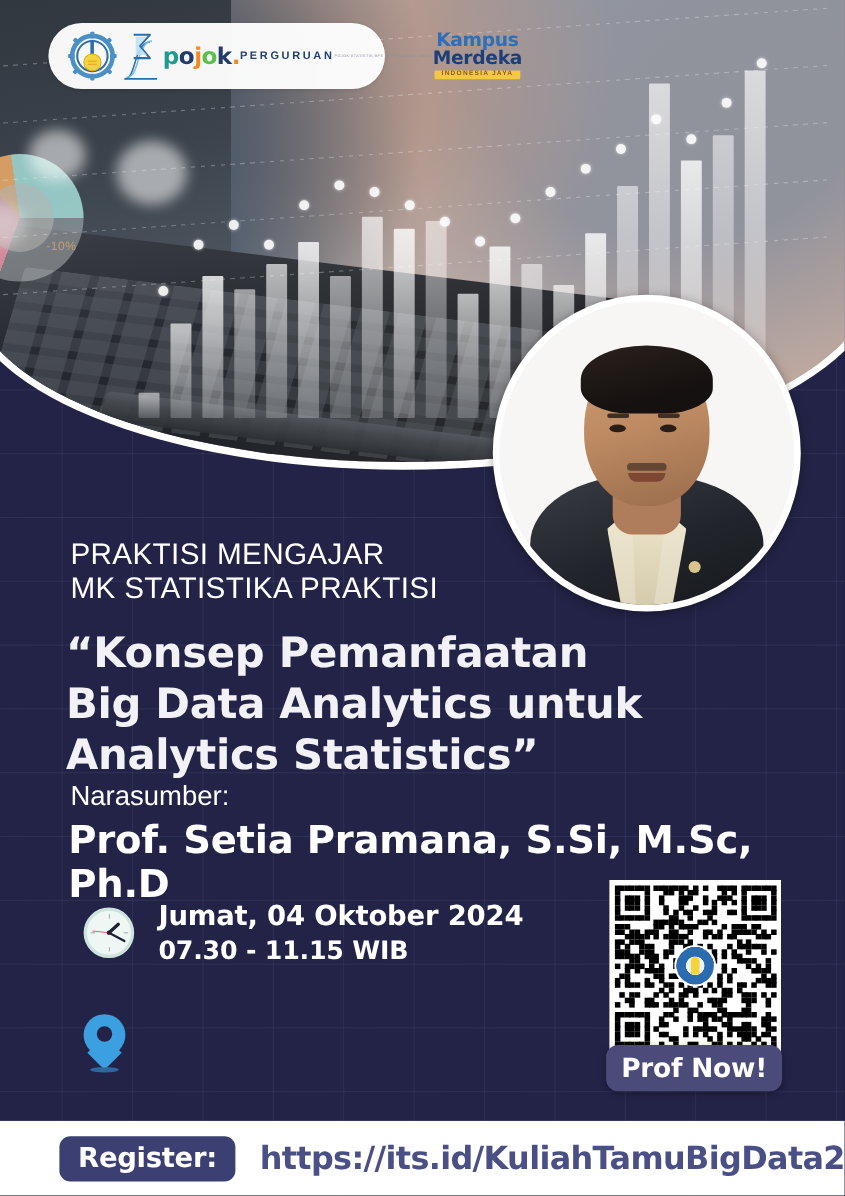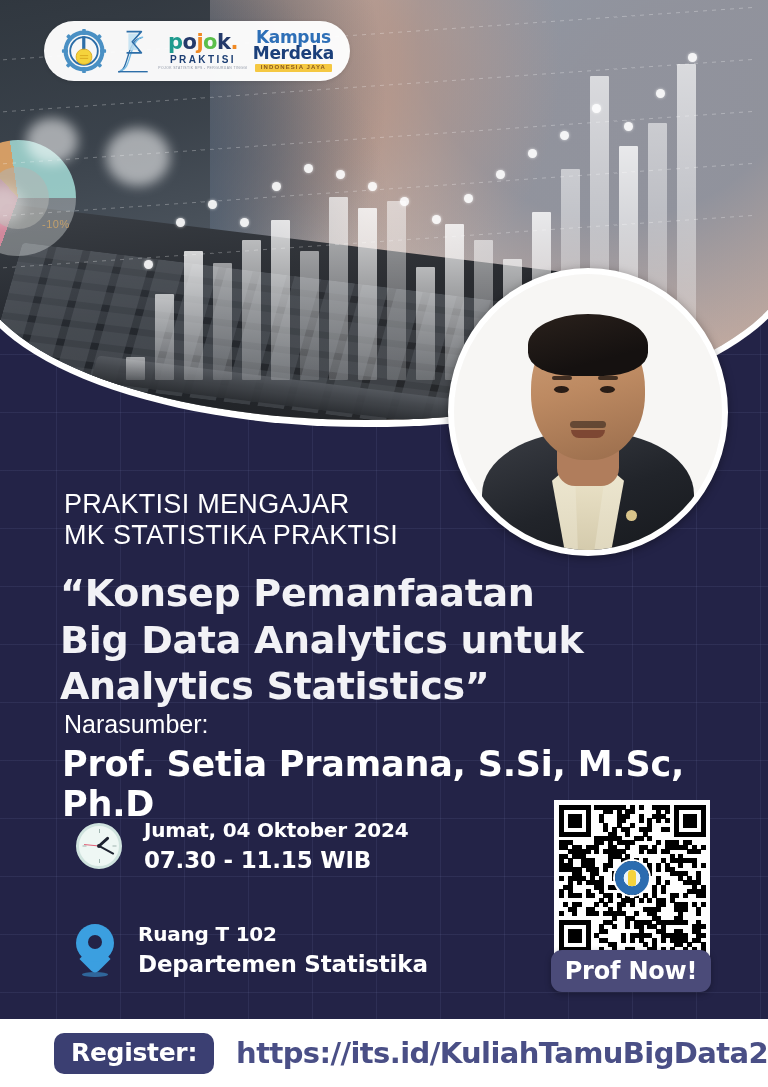--- a/index.html
+++ b/index.html
@@ -119,21 +119,21 @@
   .logo-pill{
     position:absolute;left:44px;top:21px;
     width:306px;height:60px;border-radius:30px;
     background:rgba(255,255,255,0.96);
     display:flex;align-items:center;justify-content:space-between;
     padding:0 16px;box-sizing:border-box;z-index:12;
     box-shadow:0 1px 4px rgba(0,0,0,0.10);
   }
   .logo-its{width:48px;height:46px;flex:none;}
   .logo-sigma{width:40px;height:46px;flex:none;}
-  .logo-pojok{display:flex;flex-direction:column;align-items:center;line-height:1;flex:none;}
+  .logo-pojok{display:flex;flex-direction:row;align-items:center;line-height:1;flex:none;}
   .pojok-word{font-size:21px;font-weight:bold;letter-spacing:-0.5px;font-family:"DejaVu Sans",sans-serif;}
   .pojok-word span{display:inline-block;}
   .pojok-sub{font-size:10px;font-weight:bold;letter-spacing:2.4px;color:#1d3f74;margin-top:2px;}
   .pojok-tiny{font-size:3.4px;letter-spacing:0.4px;color:#8b93a3;margin-top:2px;}
   .logo-km{display:flex;flex-direction:column;align-items:center;line-height:0.93;flex:none;}
   .km-l1,.km-l2{font-size:17px;font-weight:bold;color:#2e6fb7;font-family:"DejaVu Sans",sans-serif;letter-spacing:-0.3px;}
   .km-l2{color:#1b3f7a;}
   .km-banner{
     margin-top:2px;background:#f5c842;color:#8a5a1d;
     font-size:6px;font-weight:bold;letter-spacing:1.1px;
@@ -210,21 +210,21 @@
   .narasumber-name{
     position:absolute;left:62px;top:744px;
     color:#ffffff;font-size:35px;font-weight:bold;letter-spacing:-0.2px;
     font-family:"DejaVu Sans", sans-serif;
   }
 
   .info-row{position:absolute;display:flex;align-items:center;}
   .row-time{left:76px;top:818px;}
   .row-place{left:76px;top:922px;}
   .info-text{margin-left:22px;color:#ffffff;}
-  .info-l1{font-size:20px;font-weight:bold;letter-spacing:-0.2px;font-family:"DejaVu Sans",sans-serif;}
+  .info-l1{font-size:25px;font-weight:bold;letter-spacing:-0.2px;font-family:"DejaVu Sans",sans-serif;}
   .info-l2{font-size:23px;font-weight:bold;letter-spacing:-0.2px;margin-top:5px;font-family:"DejaVu Sans",sans-serif;}
 
   .clock{width:46px;height:46px;border-radius:50%;background:#eef7f4;border:3px solid #cfe3de;position:relative;box-sizing:border-box;flex:none;}
   .clock .hh{position:absolute;left:50%;top:50%;width:13px;height:3px;background:#1d2230;transform-origin:0 50%;transform:translate(0,-50%) rotate(-42deg);border-radius:2px;}
   .clock .mm{position:absolute;left:50%;top:50%;width:17px;height:2px;background:#1d2230;transform-origin:0 50%;transform:translate(0,-50%) rotate(28deg);border-radius:2px;}
   .clock .ss{position:absolute;left:50%;top:50%;width:15px;height:1px;background:#e2637a;transform-origin:0 50%;transform:translate(0,-50%) rotate(186deg);}
   .clock .pivot{position:absolute;left:50%;top:50%;width:4px;height:4px;margin:-2px 0 0 -2px;border-radius:50%;background:#1d2230;}
   .clock .tick{position:absolute;left:50%;top:3px;width:1px;height:4px;background:#9fb4b0;transform-origin:50% 17px;}
 
   .pin{width:40px;height:52px;position:relative;flex:none;}
@@ -366,21 +366,21 @@
       <path d="M8 95 H72" stroke="#2d6ea8" stroke-width="3"></path>
       <path d="M12 92 C26 92 30 74 36 54 C42 34 50 20 62 20" fill="none" stroke="#79bde4" stroke-width="3"></path>
       <path d="M26 8 H58 L38 30 L58 54 H26" fill="none" stroke="#2d6ea8" stroke-width="4" stroke-linejoin="round"></path>
       <path d="M30 12 H52 L36 30 L52 48 H30" fill="#bfe0f2" opacity=".85"></path>
     </svg>
 
     <div class="logo-pojok">
       <div class="pojok-word">
         <span style="color:#1f9b8e">p</span><span style="color:#243a6b">o</span><span style="color:#f08a24">j</span><span style="color:#5bbf4b">o</span><span style="color:#243a6b">k</span><span style="color:#f08a24">.</span>
       </div>
-      <div class="pojok-sub">PRAKTISI</div>
+      <div class="pojok-sub">PERGURUAN</div>
       <div class="pojok-tiny">POJOK STATISTIK BPS - PERGURUAN TINGGI</div>
     </div>
 
     <div class="logo-km">
       <div class="km-l1">Kampus</div>
       <div class="km-l2">Merdeka</div>
       <div class="km-banner">INDONESIA JAYA</div>
     </div>
   </div>
 
@@ -435,24 +435,20 @@
         <div class="info-l2">07.30 - 11.15 WIB</div>
       </div>
     </div>
 
     <div class="info-row row-place">
       <div class="pin">
         <span class="tail"></span>
           <span class="head"></span>
           <span class="hole"></span>
           <span class="shadow"></span>
-      </div>
-      <div class="info-text">
-        <div class="info-l1">Ruang T 102</div>
-        <div class="info-l2">Departemen Statistika</div>
       </div>
     </div>
 
     <div class="qr-wrap">
       <div class="qr-canvas" id="qr">
           <i style="left: 0px; top: 0px; width: 5px; height: 5px;"></i>
           <i style="left: 4.42424px; top: 0px; width: 5px; height: 5px;"></i>
           <i style="left: 8.84848px; top: 0px; width: 5px; height: 5px;"></i>
           <i style="left: 13.2727px; top: 0px; width: 5px; height: 5px;"></i>
           <i style="left: 17.697px; top: 0px; width: 5px; height: 5px;"></i>

